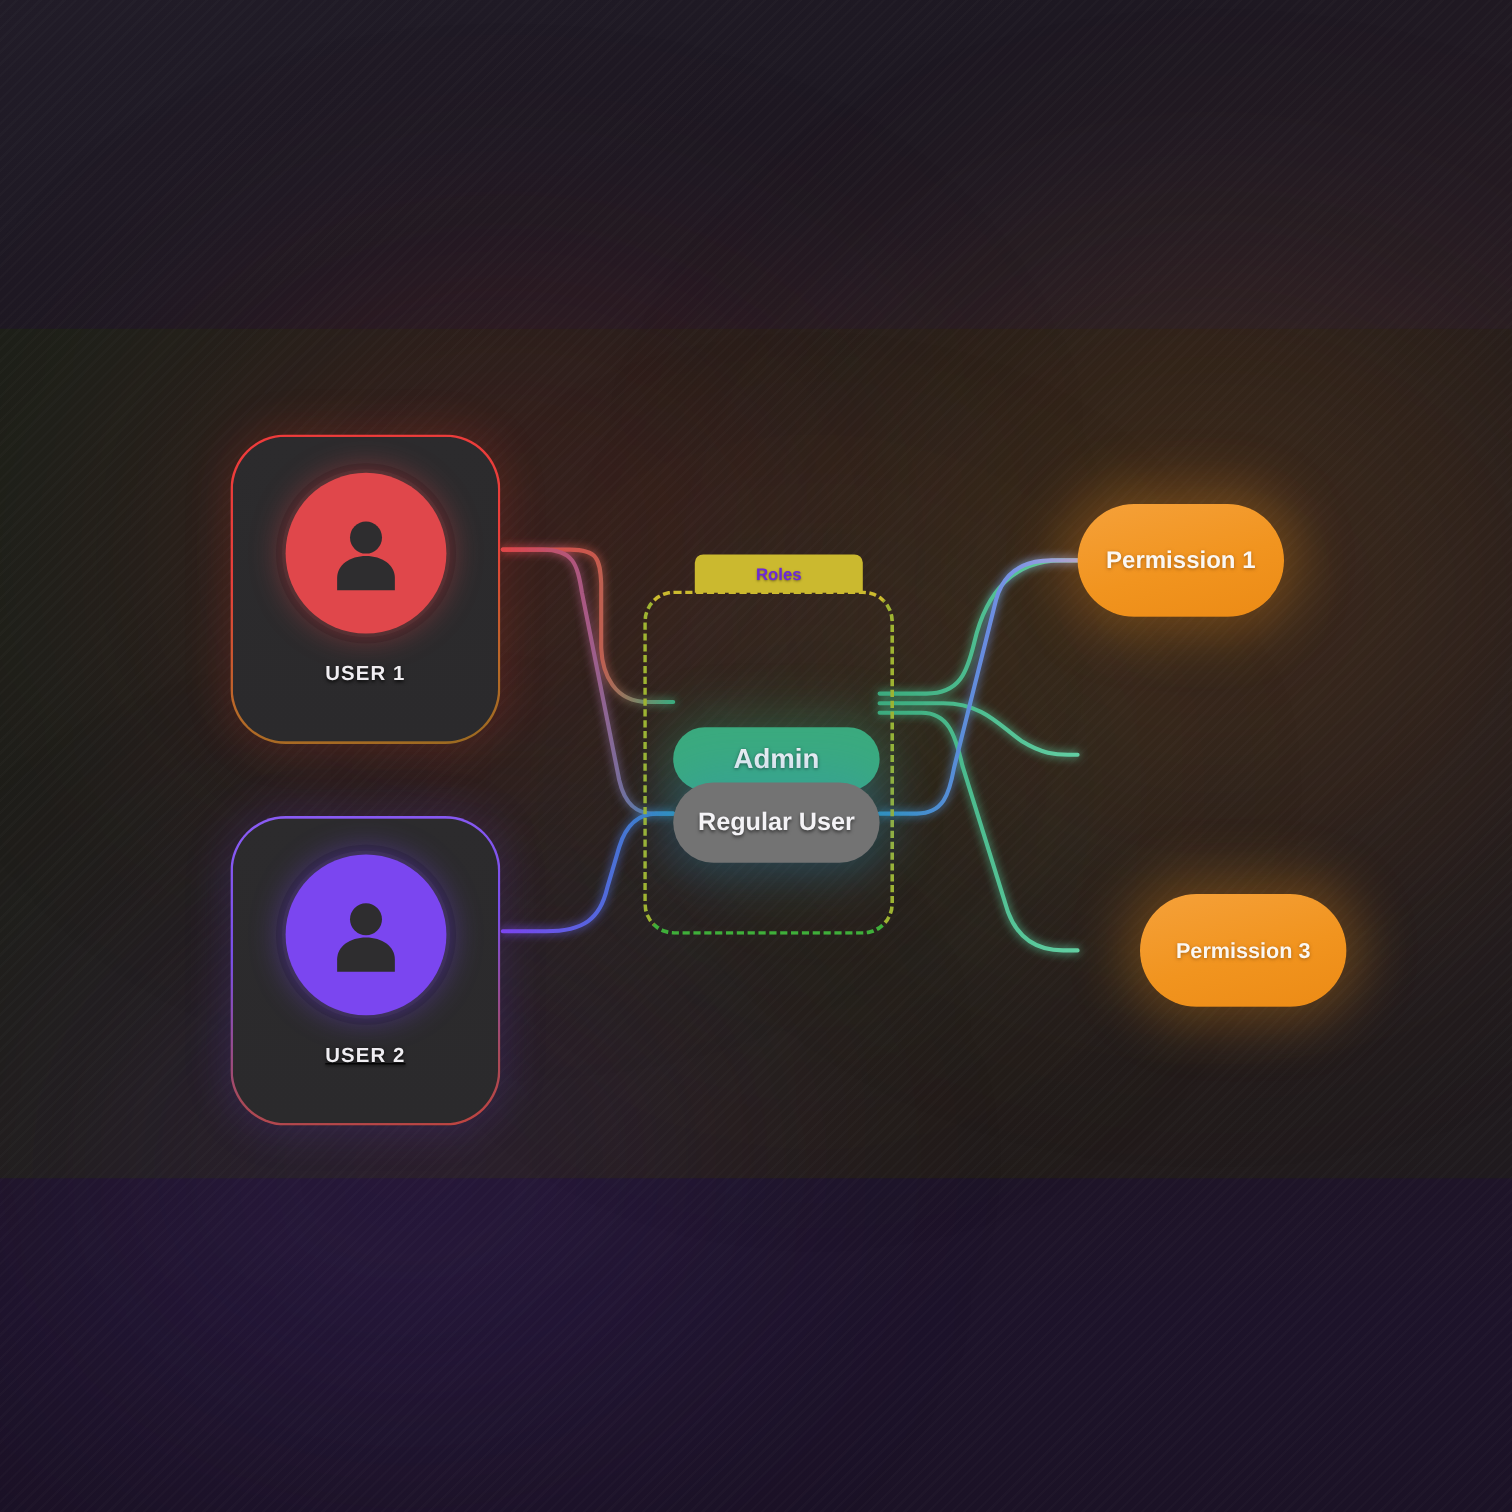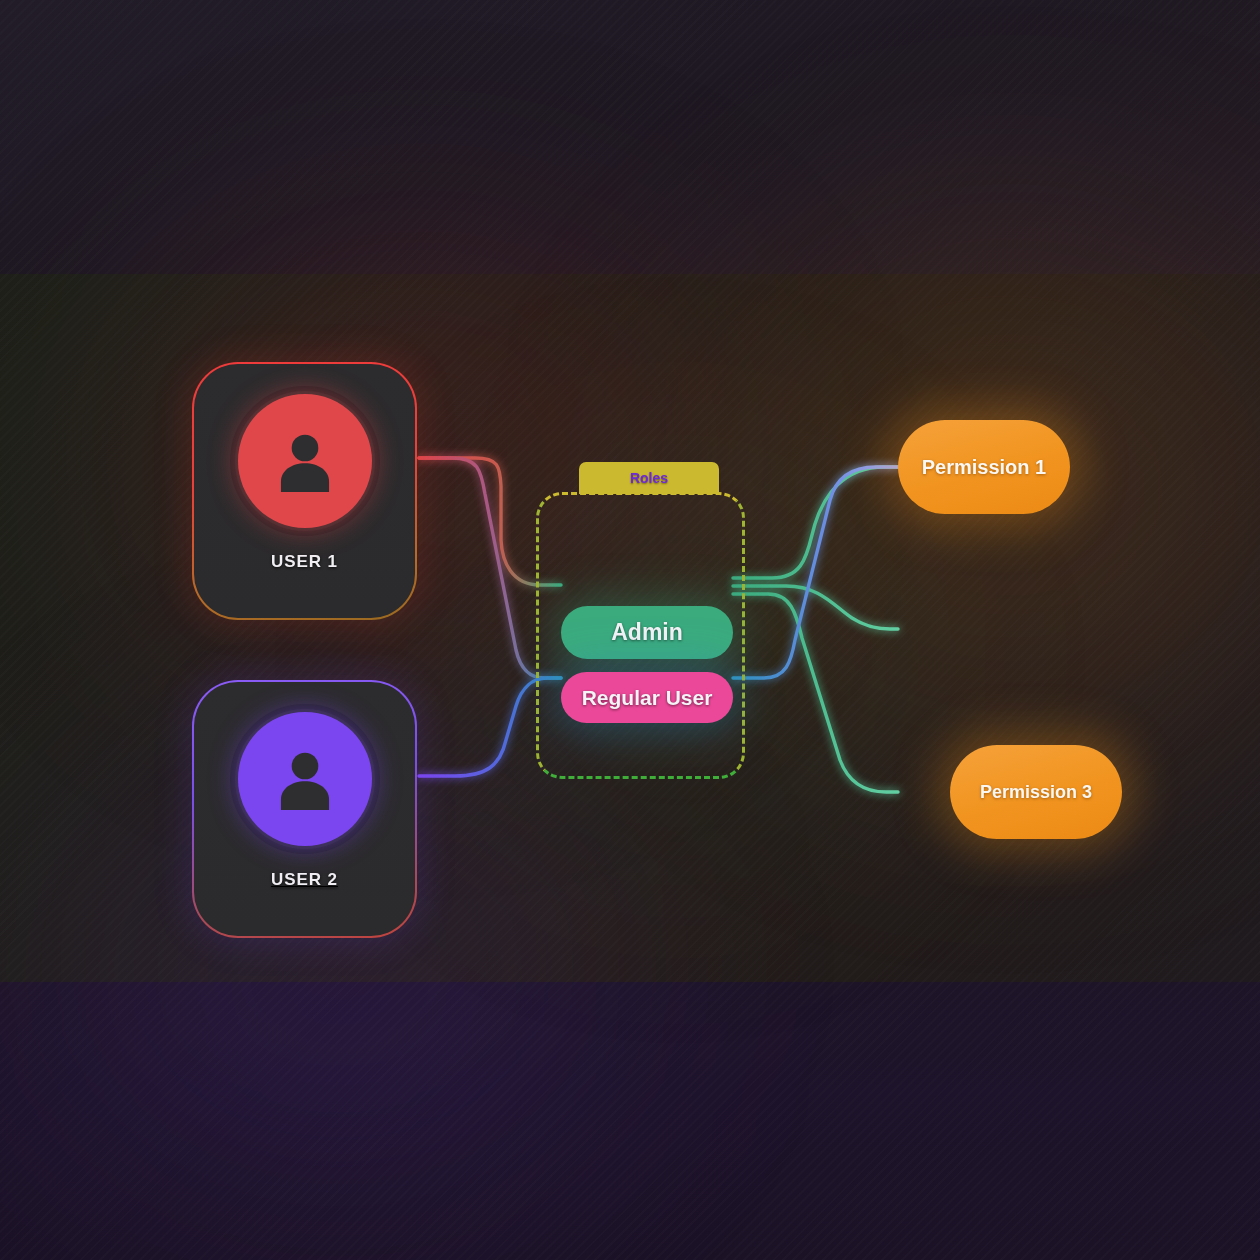--- a/index.html
+++ b/index.html
@@ -198,23 +198,23 @@
   }
   #role-admin {
     left: 561px; top: 559px;
     width: 172px; height: 53px;
     background: #3bab7e;
     font-size: 23px;
     box-shadow: 0 0 42px 10px rgba(59, 171, 126, 0.30);
     margin-top: 47px;
   }
   #role-regular {
-    left: 561px; top: 672px;
-    width: 172px; height: 51px;
-    background: #ec4899;
+    left: 561px; top: 652px;
+    width: 172px; height: 67px;
+    background: #737373;
     font-size: 21px;
     box-shadow: 0 0 42px 10px rgba(47, 144, 194, 0.34);
   }
 
   
   .perm {
     position: absolute;
     width: 172px;
     height: 94px;
     border-radius: 999px;

